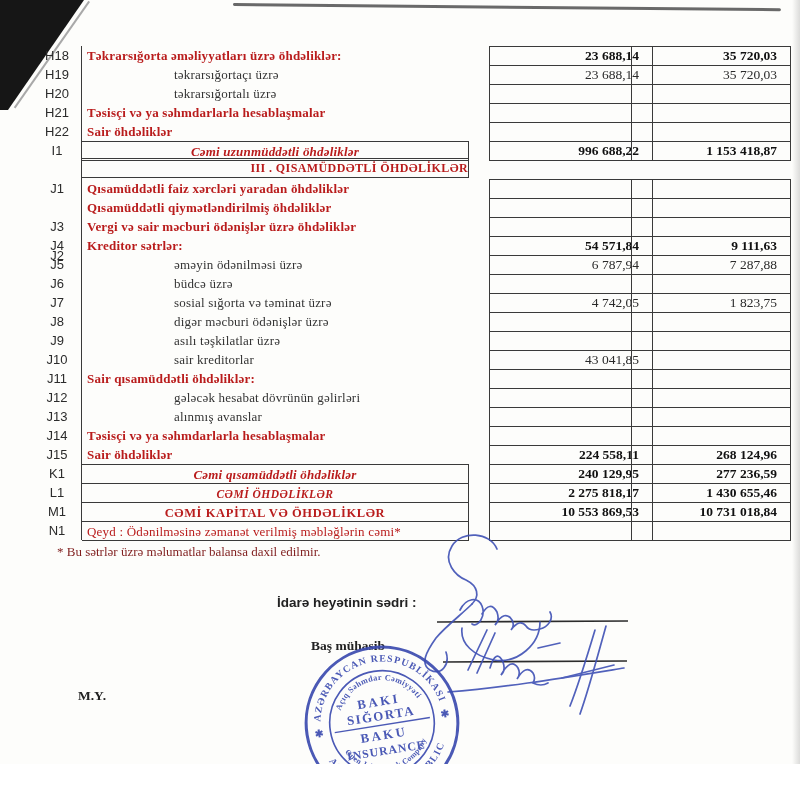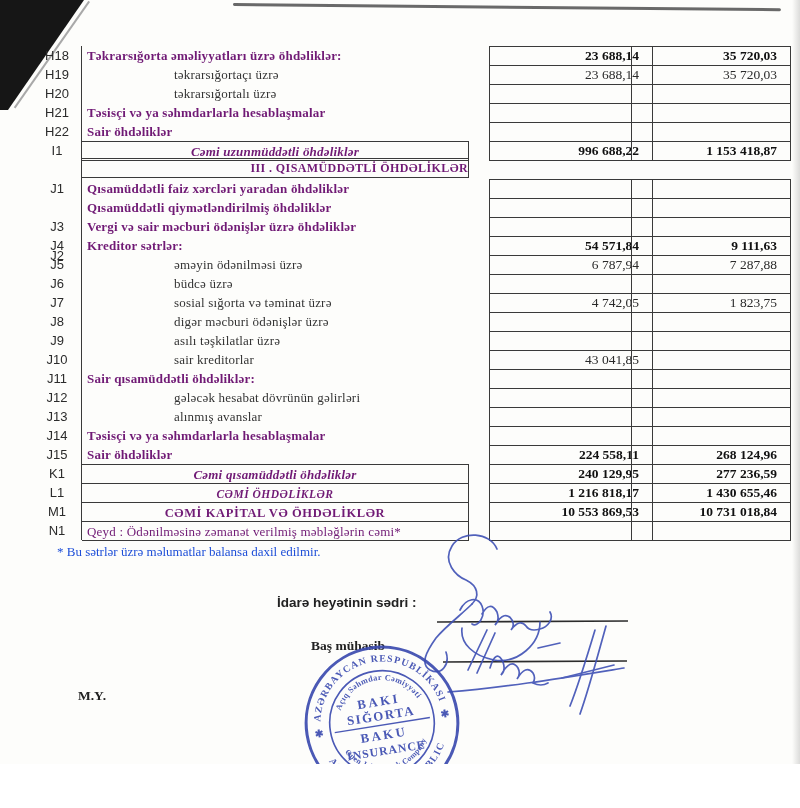--- a/index.html
+++ b/index.html
@@ -12,38 +12,38 @@
         transform-origin:0 0;transform:rotate(125deg);}
   .top-line{position:absolute;left:233px;top:3px;width:548px;height:3px;background:#4f4f4f;
         transform-origin:0 0;transform:rotate(0.55deg);opacity:.85;border-radius:2px;}
   .right-shade{position:absolute;right:0;top:0;width:8px;height:100%;
         background:linear-gradient(to right,rgba(0,0,0,0),rgba(120,120,120,.25));}
   
   .vline{position:absolute;left:81px;top:46px;width:1px;height:494px;background:#3a3a3a;}
   .row-code{position:absolute;left:36px;width:42px;height:20px;text-align:center;
         font-family:"Liberation Sans",sans-serif;font-size:13px;line-height:19px;color:#2b2b2b;}
   .row-label{position:absolute;left:82px;width:387px;height:20px;box-sizing:border-box;
-        font-size:13px;line-height:19px;font-weight:bold;padding-left:5px;letter-spacing:.2px;color:#701a75;}
+        font-size:13px;line-height:19px;font-weight:bold;padding-left:5px;letter-spacing:.2px;color:#b91c1c;}
   .row-label.sub{font-weight:normal;padding-left:92px;color:#333;}
   .row-label.total-italic{font-style:italic;text-align:center;padding-left:0;
         border:1px solid #3a3a3a;border-left:none;}
   .row-label.total-italic-caps{font-style:italic;text-align:center;padding-left:0;font-size:11.5px;
         line-height:20px;border:1px solid #3a3a3a;border-left:none;letter-spacing:.5px;}
   .row-label.total-caps{text-align:center;padding-left:0;font-size:12.5px;line-height:20px;
         border:1px solid #3a3a3a;border-left:none;letter-spacing:.6px;}
   .row-label.note{font-weight:normal;border:1px solid #3a3a3a;border-left:none;}
   .row-label.section{text-align:center;padding-left:0;font-size:12px;line-height:19px;
         border:1px solid #3a3a3a;border-left:none;letter-spacing:.4px;}
   .cell{position:absolute;height:20px;box-sizing:border-box;border:1px solid #3a3a3a;
         font-size:13.5px;line-height:18px;text-align:right;padding-right:13px;color:#2a2a2a;}
   .cell.c1{left:448px;width:164px;margin-left:41px;}
   .cell.c2{left:631px;width:160px;}
   .cell.boldv{font-weight:bold;color:#111;}
   
-  .footnote{position:absolute;left:57px;top:544px;font-size:13px;color:#1d4ed8;}
+  .footnote{position:absolute;left:57px;top:544px;font-size:13px;color:#7f1d1d;}
   .chairman-label{position:absolute;left:277px;top:595px;font-size:13.5px;font-weight:bold;
         font-family:"Liberation Sans",sans-serif;color:#222;}
   .accountant-label{position:absolute;left:311px;top:638px;font-size:13.5px;font-weight:bold;color:#222;}
   .my-mark{position:absolute;left:78px;top:688px;font-size:13.5px;font-weight:bold;color:#222;}
   
   .stamp{position:absolute;left:300px;top:641px;width:164px;height:164px;transform:rotate(-9deg);opacity:.92;}
   .sign-layer{position:absolute;left:390px;top:518px;width:300px;height:210px;}
 </style>
 </head>
 <body>
@@ -141,21 +141,21 @@
       <div class="row-code" style="top: 445px;">J15</div>
       <div class="row-label " style="top: 445px;">Sair öhdəliklər</div>
       <div class="cell c1 boldv" style="top: 445px;">224 558,11</div>
       <div class="cell c2 boldv" style="top: 445px;">268 124,96</div>
       <div class="row-code" style="top: 464px;">K1</div>
       <div class="row-label total-italic" style="top: 464px;">Cəmi qısamüddətli öhdəliklər</div>
       <div class="cell c1 boldv" style="top: 464px;">240 129,95</div>
       <div class="cell c2 boldv" style="top: 464px;">277 236,59</div>
       <div class="row-code" style="top: 483px;">L1</div>
       <div class="row-label total-italic-caps" style="top: 483px;">CƏMİ ÖHDƏLİKLƏR</div>
-      <div class="cell c1 boldv" style="top: 483px;">1 216 818,17</div>
+      <div class="cell c1 boldv" style="top: 483px;">2 275 818,17</div>
       <div class="cell c2 boldv" style="top: 483px;">1 430 655,46</div>
       <div class="row-code" style="top: 502px;">M1</div>
       <div class="row-label total-caps" style="top: 502px;">CƏMİ KAPİTAL VƏ ÖHDƏLİKLƏR</div>
       <div class="cell c1 boldv" style="top: 502px;">10 553 869,53</div>
       <div class="cell c2 boldv" style="top: 502px;">10 731 018,84</div>
       <div class="row-code" style="top: 521px;">N1</div>
       <div class="row-label note" style="top: 521px;">Qeyd : Ödənilməsinə zəmanət verilmiş məbləğlərin cəmi*</div>
       <div class="cell c1" style="top: 521px;"></div>
       <div class="cell c2" style="top: 521px;"></div>
     </div>

